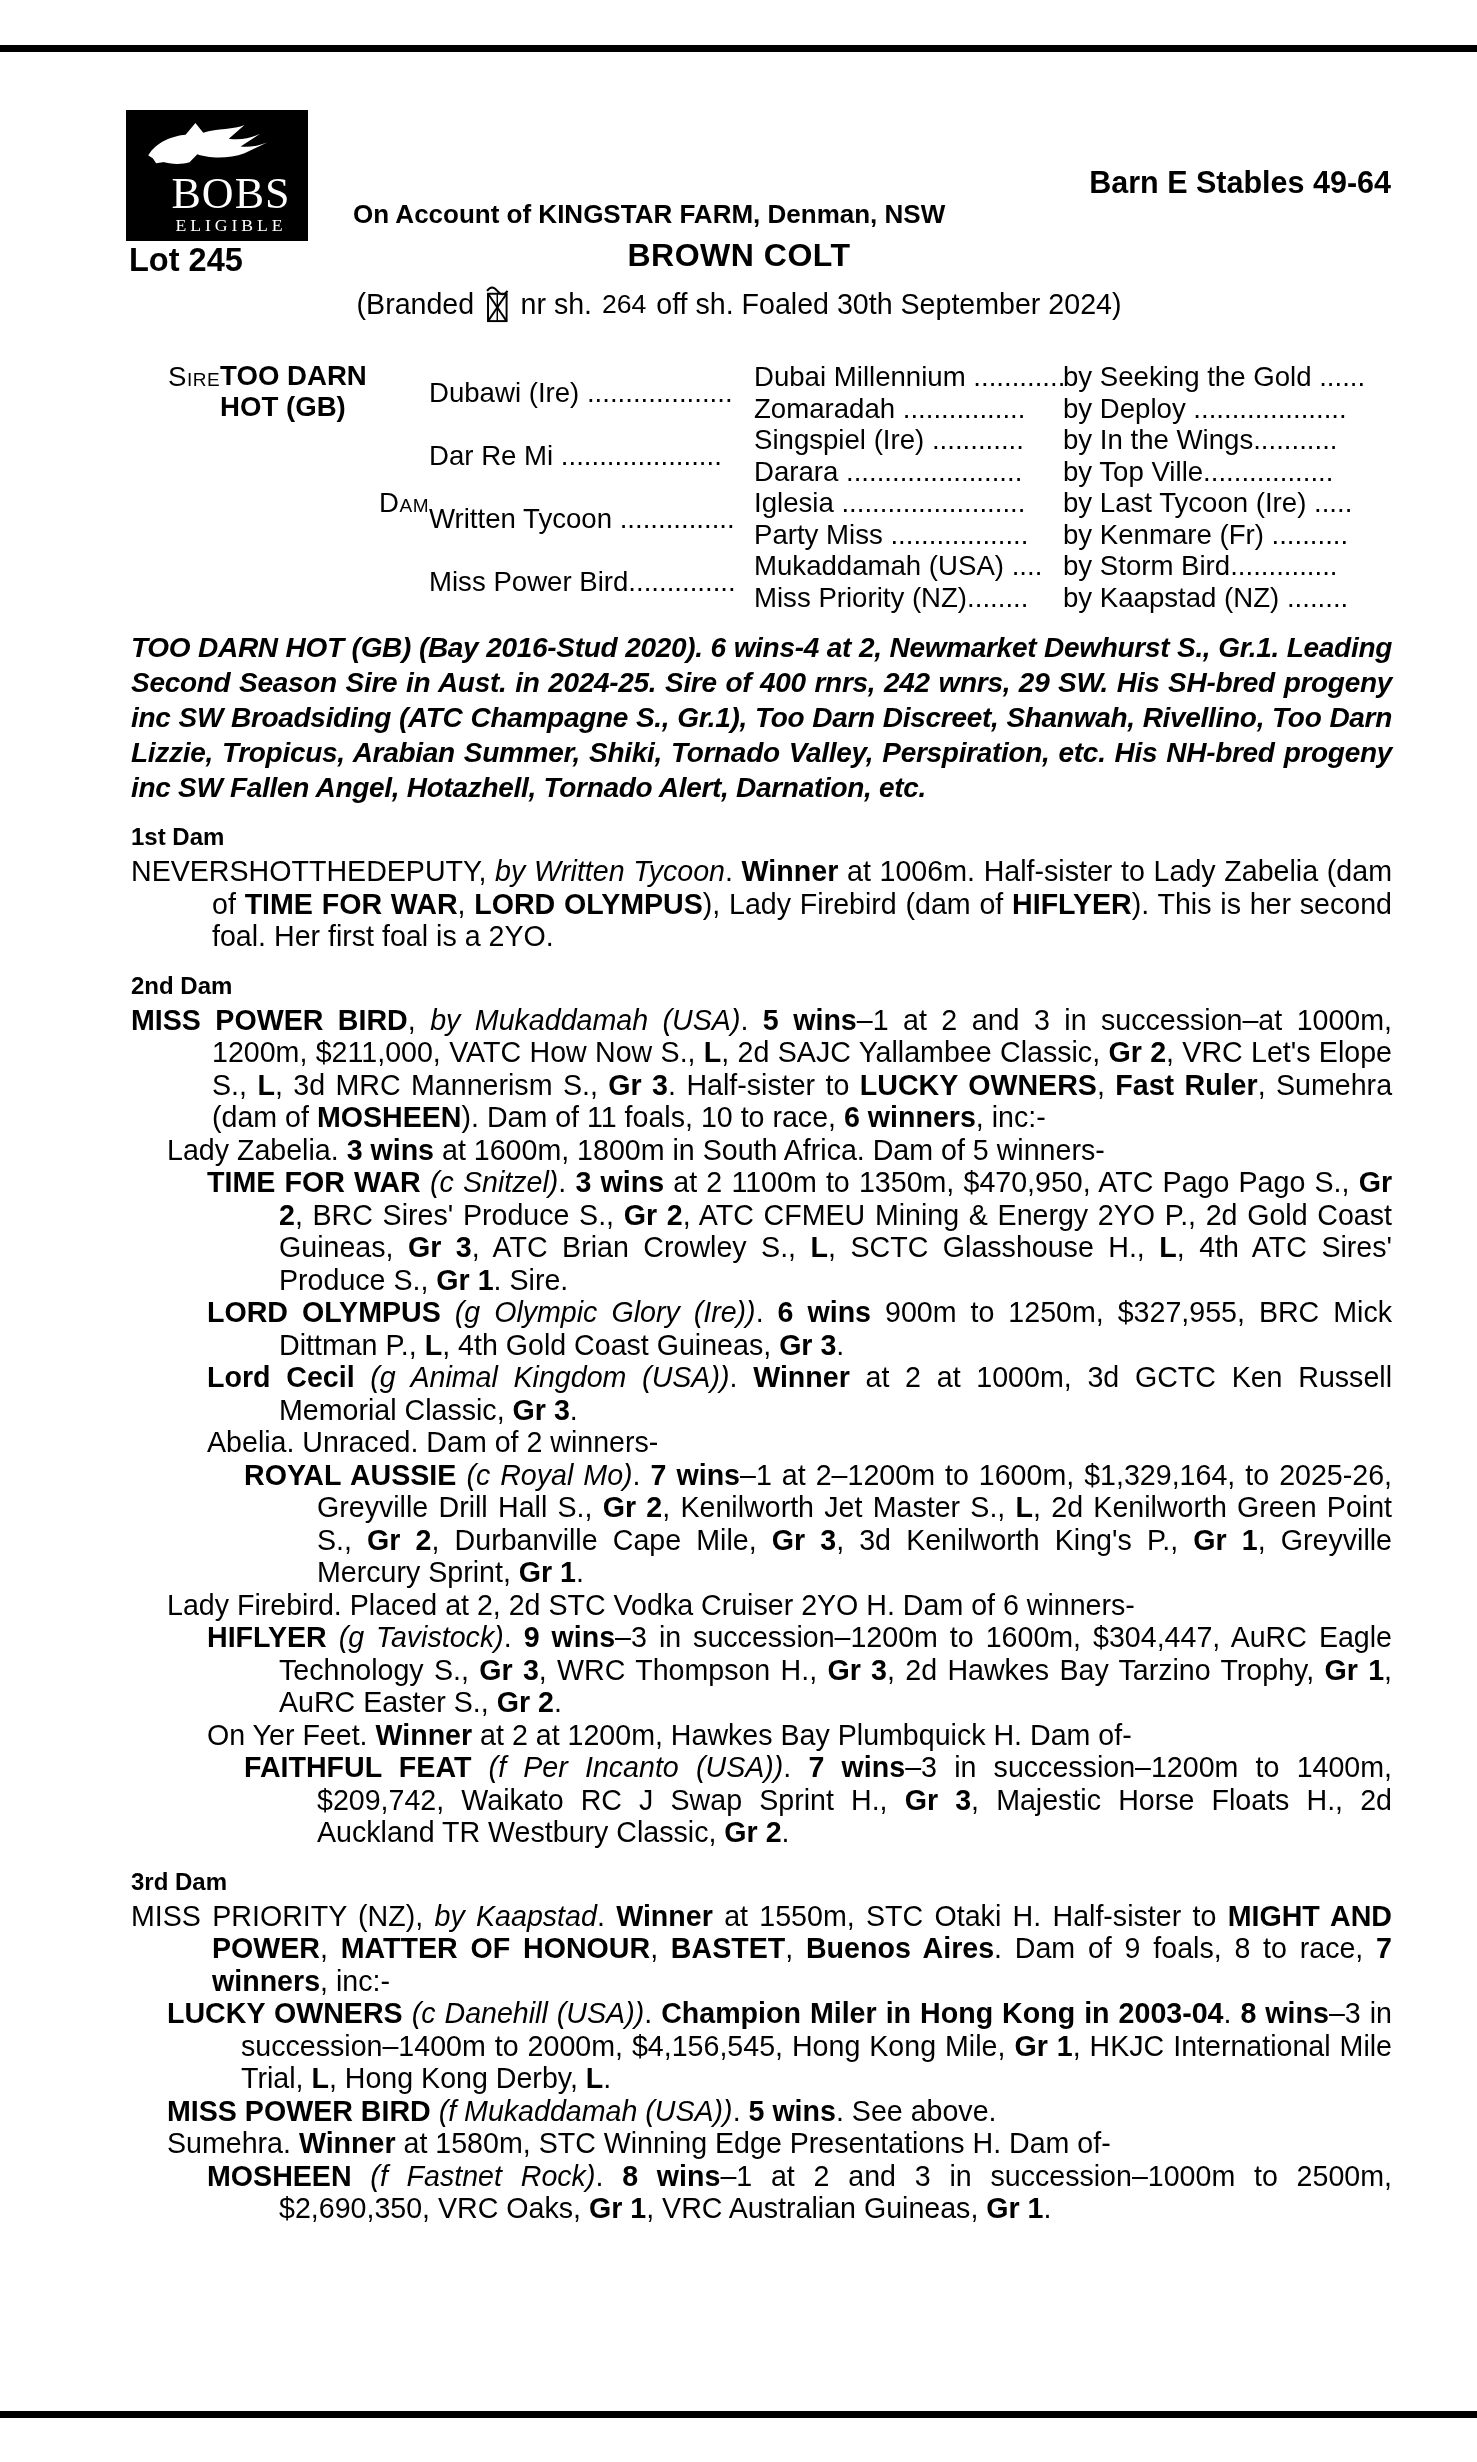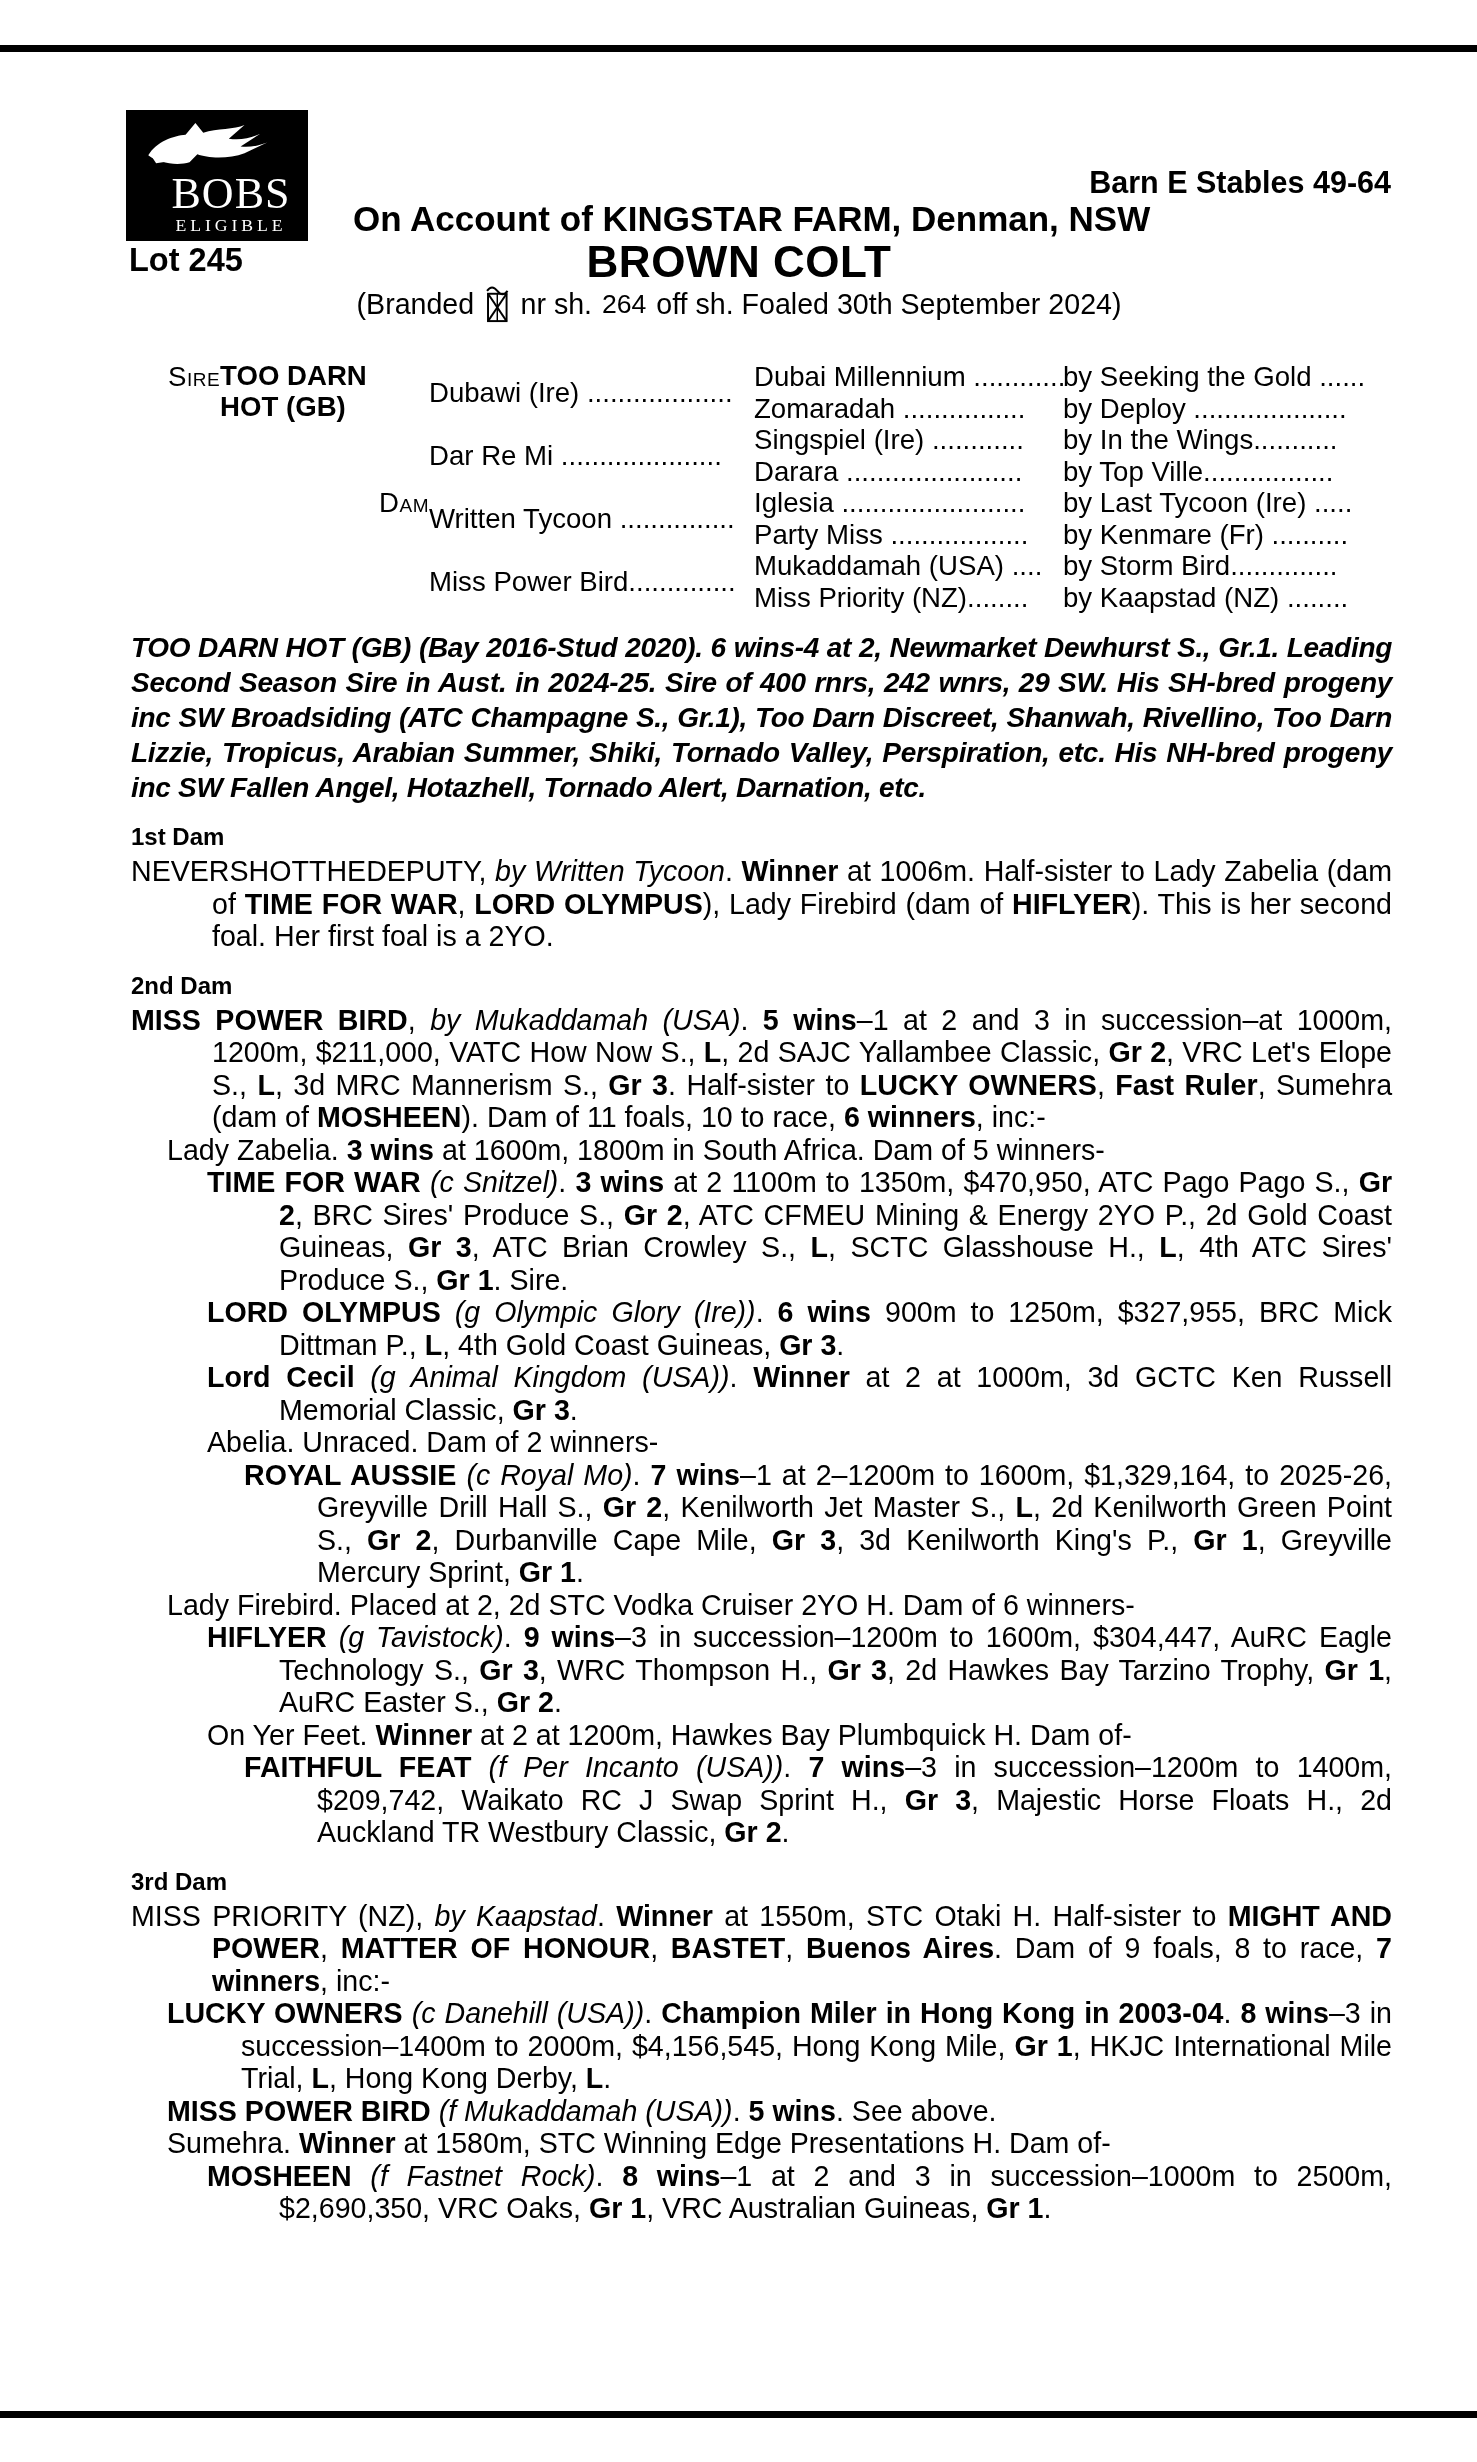--- a/index.html
+++ b/index.html
@@ -12,24 +12,24 @@
   
   .logo{position:absolute;left:126px;top:110px;width:182px;height:131px;background:#000000;color:#fff;
         display:flex;flex-direction:column;align-items:center;justify-content:flex-end;
         padding-bottom:4.9px;box-sizing:border-box;padding-left:28px;}
   .logo-art{position:absolute;top:7.9px;left:15.8px;width:151px;height:55px;}
   .logo-bobs{font-family:"Liberation Serif",serif;font-size:44px;line-height:41px;letter-spacing:1px;}
   .logo-elig{font-family:"Liberation Serif",serif;font-size:17.7px;letter-spacing:3.9px;margin-top:1px;}
 
   
   .barn{position:absolute;top:165px;left:0;width:1391px;text-align:right;font-weight:bold;font-size:30.5px;}
-  .account{position:absolute;top:199px;left:353px;font-weight:bold;font-size:35px;}
+  .account{position:absolute;top:199px;left:353px;font-weight:bold;font-size:26px;}
   .lot{position:absolute;top:242px;left:129px;font-weight:bold;font-size:32.5px;}
   .title{position:absolute;top:237px;left:0;width:1478px;text-align:center;font-weight:bold;
-         font-size:44px;letter-spacing:0.5px;}
+         font-size:32px;letter-spacing:0.5px;}
   .branded{position:absolute;top:284px;left:0;width:1478px;display:flex;justify-content:center;
            align-items:center;gap:9.9px;font-size:28.6px;}
   .frac{display:flex;flex-direction:row;align-items:center;font-size:26.6px;line-height:24.6px;}
   .brandmark{width:26.6px;height:41px;}
 
   
   .body{position:absolute;left:131px;top:361px;width:1261px;font-size:28.6px;line-height:32.5px;
         text-align:justify;}
   .ped{display:grid;grid-template-columns:298px 325px 309px 328px;grid-auto-rows:31.5px;
        font-size:27.6px;line-height:31.5px;text-align:left;}

